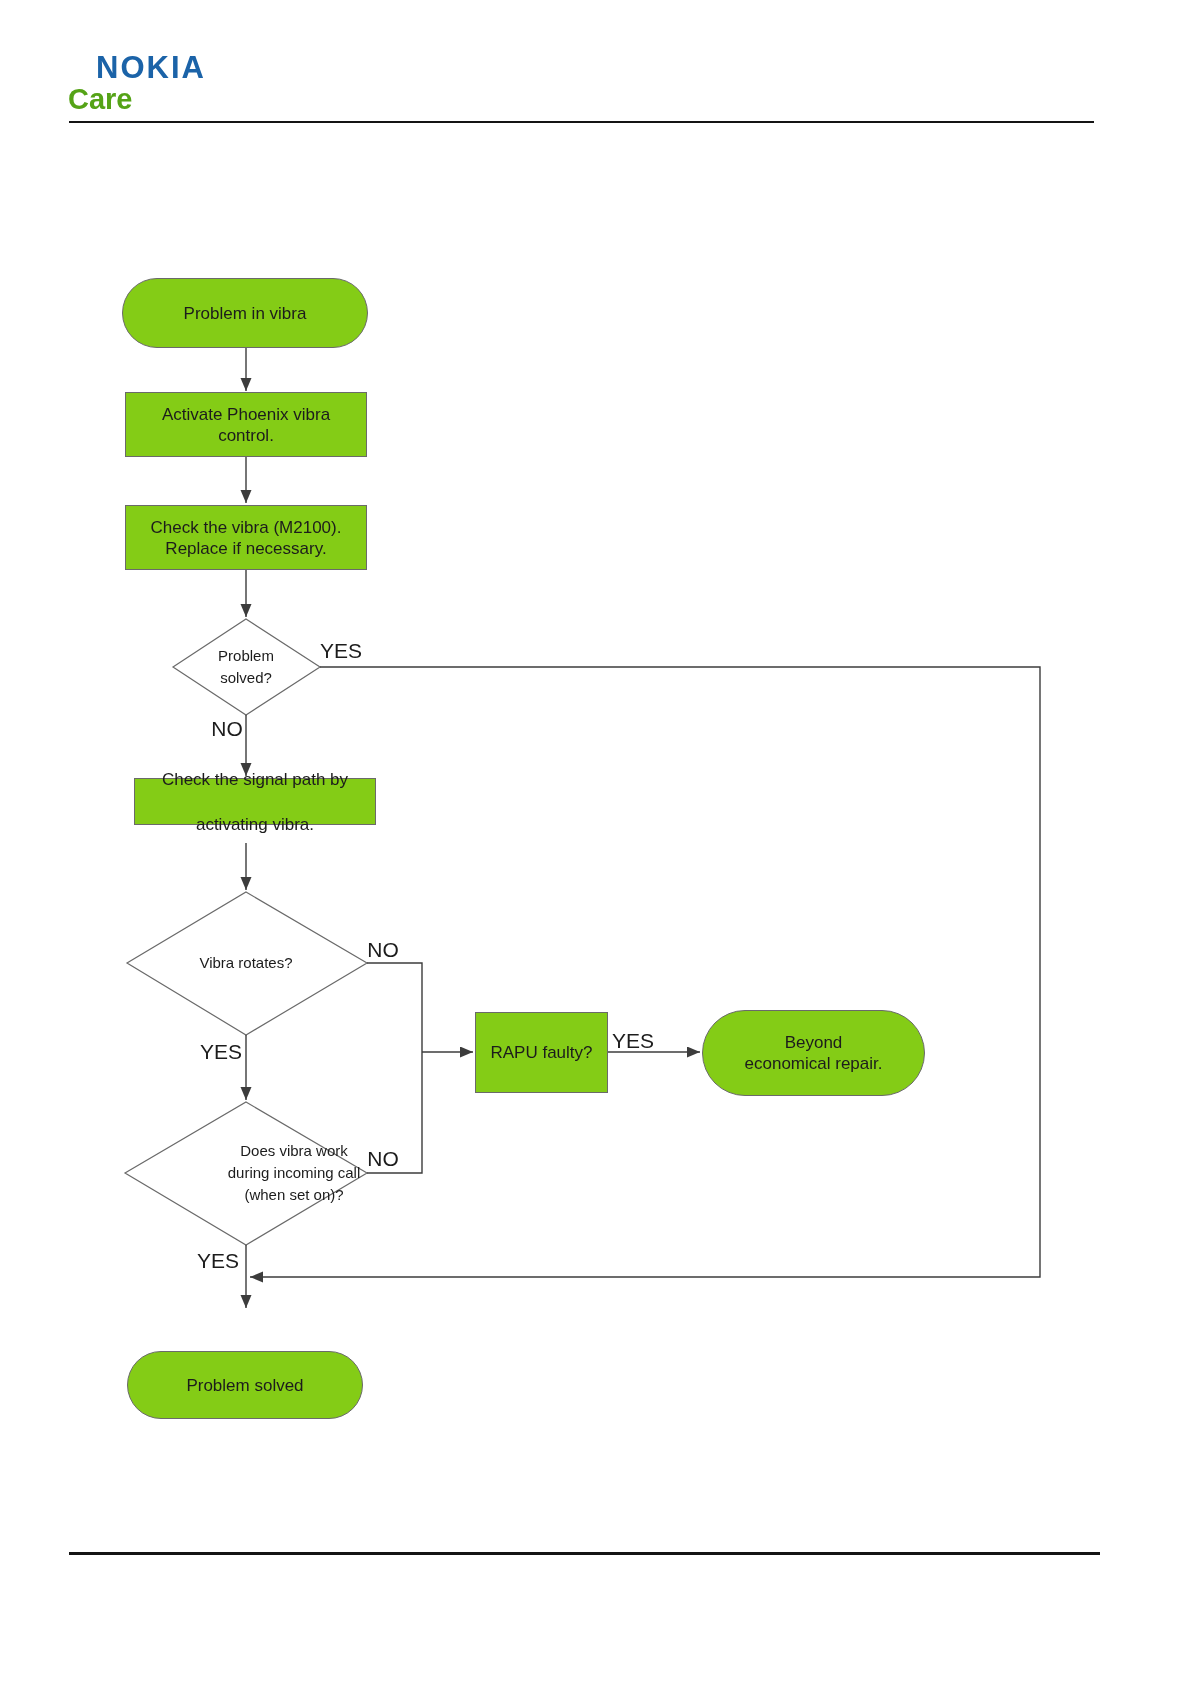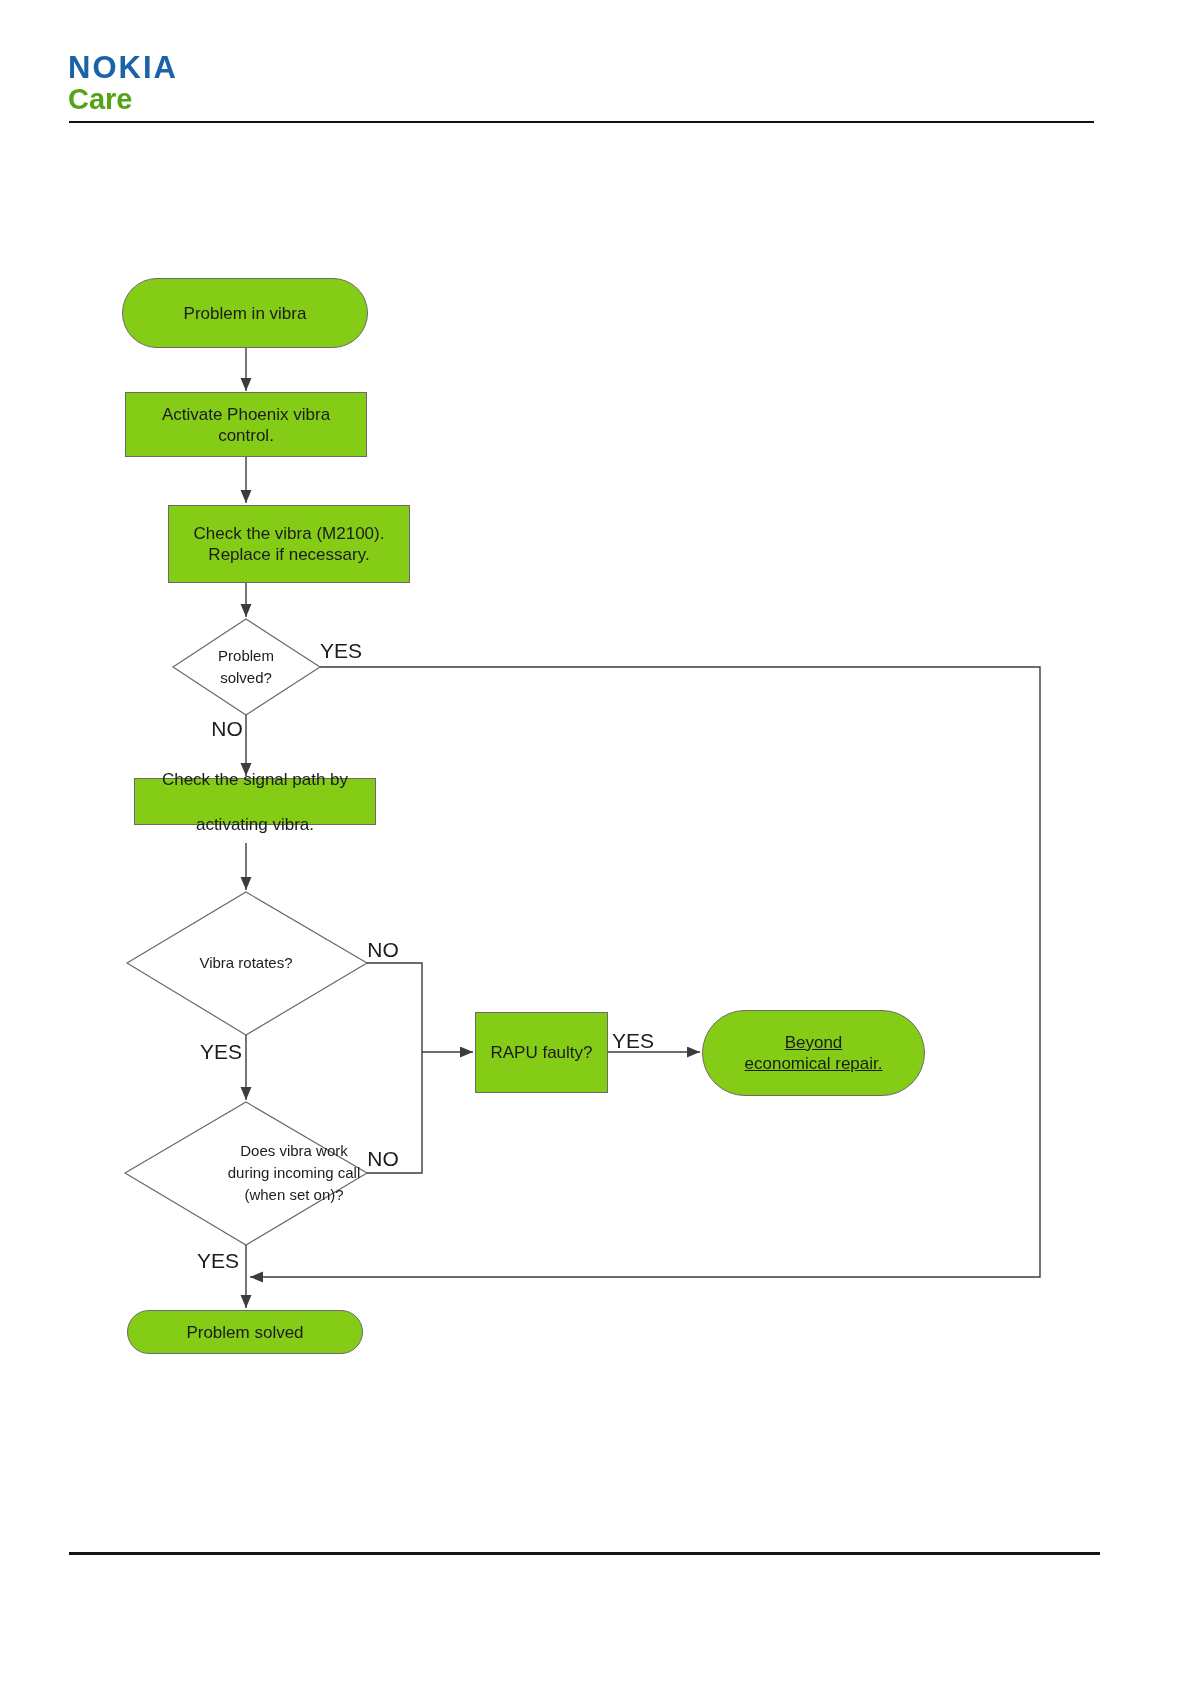--- a/index.html
+++ b/index.html
@@ -1,21 +1,21 @@
 <!DOCTYPE html>
 <html style="--line-color: #3c3c3c; --border-color: #6a6a6a; --logo-blue: #1b63a8; --logo-green: #55a317;"><head>
 <meta charset="utf-8">
 <style>
   html,body{margin:0;padding:0;background:#fff;}
   .page{
     position:relative;width:1191px;height:1684px;background:#fff;overflow:hidden;
     font-family:"Liberation Sans","DejaVu Sans",sans-serif;color:#1c1c1c;
   }
   .logo{position:absolute;left:68px;top:52px;line-height:1;}
-  .logo-nokia{font-weight:bold;font-size:31px;letter-spacing:2px;color:var(--logo-blue,#1b63a8);}
+  .logo-nokia{font-weight:bold;font-size:31px;letter-spacing:2px;color:var(--logo-blue,#1b63a8);margin-left:28px;}
   .logo-care{font-weight:bold;font-size:29px;margin-top:2px;color:var(--logo-green,#55a317);}
   .rule{position:absolute;background:#141414;}
   .rule-header{left:69px;top:121px;width:1025px;height:2px;}
   .rule-footer{left:69px;top:1552px;width:1031px;height:3px;}
   svg.flow{position:absolute;left:0;top:0;}
   svg.flow path.conn{fill:none;stroke:var(--line-color,#3c3c3c);stroke-width:1.4;}
   svg.flow polygon.diamond{fill:#ffffff;stroke:var(--border-color,#6a6a6a);stroke-width:1.2;}
   #arrowhead path{fill:var(--line-color,#3c3c3c);}
   .node{
     position:absolute;display:flex;flex-direction:column;align-items:center;justify-content:center;
@@ -68,21 +68,21 @@
 
   <div class="node terminal" style="left:122px;top:278px;width:246px;height:70px;">
     <div>Problem in vibra</div>
   </div>
 
   <div class="node process" style="left:125px;top:392px;width:242px;height:65px;">
     <div>Activate Phoenix vibra</div>
     <div>control.</div>
   </div>
 
-  <div class="node process" style="left:125px;top:505px;width:242px;height:78px;margin-left:43px;">
+  <div class="node process" style="left:125px;top:505px;width:242px;height:65px;">
     <div>Check the vibra (M2100).</div>
     <div>Replace if necessary.</div>
   </div>
 
   <div class="diamond-label" style="left:246px;top:667px;">
     <div>Problem</div>
     <div>solved?</div>
   </div>
 
   <div class="node process" style="left:134px;top:778px;width:242px;height:47px;gap:24px;">
@@ -97,26 +97,26 @@
   <div class="diamond-label" style="left:246px;top:1173px;margin-left:48px;">
     <div>Does vibra work</div>
     <div>during incoming call</div>
     <div>(when set on)?</div>
   </div>
 
   <div class="node process" style="left:475px;top:1012px;width:133px;height:81px;">
     <div>RAPU faulty?</div>
   </div>
 
-  <div class="node terminal" style="left:702px;top:1010px;width:223px;height:86px;text-decoration:underline;">
+  <div class="node terminal" style="left:702px;top:1010px;width:223px;height:86px;">
     <div>Beyond</div>
     <div>economical repair.</div>
   </div>
 
-  <div class="node terminal" style="left:127px;top:1310px;width:236px;height:44px;">
+  <div class="node terminal" style="left:127px;top:1351px;width:236px;height:68px;">
     <div>Problem solved</div>
   </div>
 
   <div class="edge-label" style="left:341px;top:651px;">YES</div>
   <div class="edge-label" style="left:227px;top:729px;">NO</div>
   <div class="edge-label" style="left:383px;top:950px;">NO</div>
   <div class="edge-label" style="left:221px;top:1052px;">YES</div>
   <div class="edge-label" style="left:383px;top:1159px;">NO</div>
   <div class="edge-label" style="left:218px;top:1261px;">YES</div>
   <div class="edge-label" style="left:633px;top:1041px;">YES</div>

